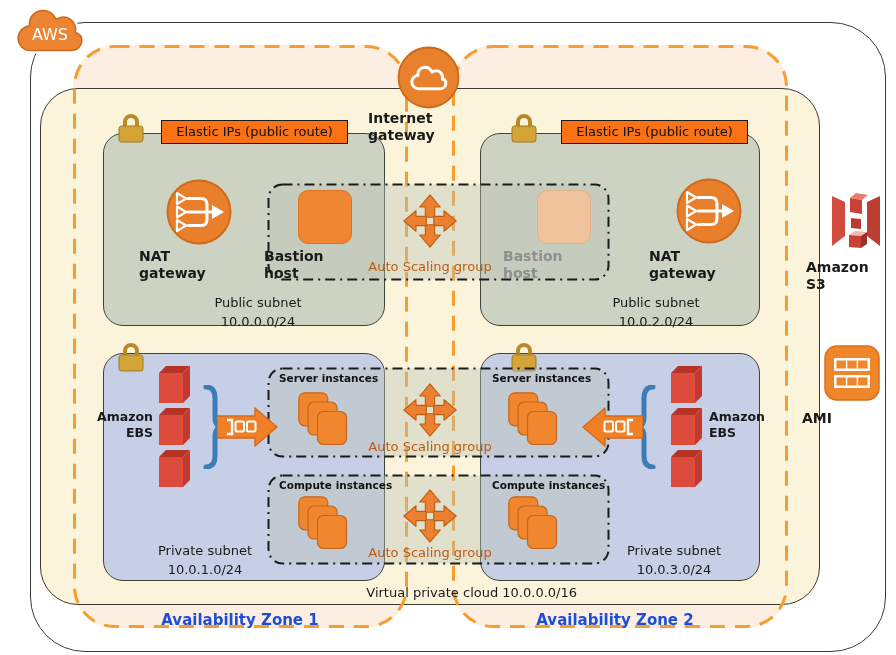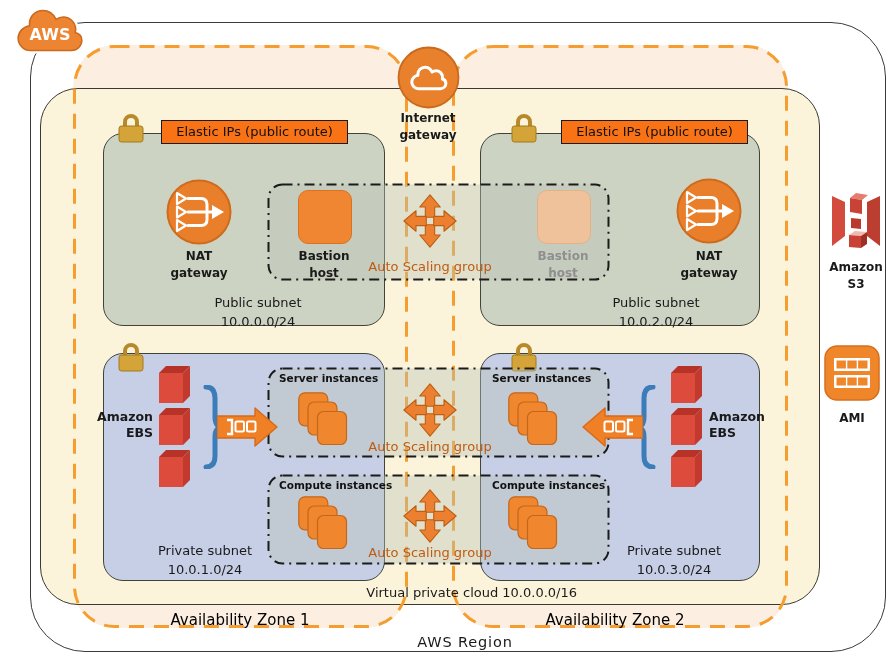--- a/index.html
+++ b/index.html
@@ -17,34 +17,34 @@
     left:40px;top:88px;width:778px;height:515px;
     border:1.4px solid #3a3a32;border-radius:38px;background:#fbf4db;
   }
   .subnet{border:1.6px solid #3f443a;border-radius:20px;}
   .subnet.public{background:#cdd3c2;}
   .subnet.private{background:#c7cfe7;}
   .banner{
     background:#f97316;border:1.3px solid #1b1b1b;height:22px;line-height:22px;
     text-align:center;font-size:13px;color:#111;
   }
-  .cap{font-weight:bold;font-size:12px;line-height:17px;text-align:center;}
+  .cap{font-weight:bold;font-size:14px;line-height:17px;}
   .cap.gray{color:#8f8f8f;}
   .subnet-label{font-size:13px;line-height:19px;text-align:center;color:#1a1a1a;}
   .as-label{font-weight:normal;font-size:13px;color:#bf5a12;text-align:center;}
   .inst-label{font-weight:600;font-size:10.5px;color:#111;}
-  .az-label{font-weight:normal;font-size:15px;color:#000000;text-align:center;}
+  .az-label{font-weight:bold;font-size:15px;color:#1d4ed8;text-align:center;}
   .plain-label{font-size:14.5px;text-align:center;letter-spacing:0.06em;}
   .ebs-label{font-weight:bold;font-size:12.5px;line-height:15.5px;}
   .bastion-sq{width:52px;height:52px;border-radius:10px;}
   .bastion-sq.active{background:#f08632;border:1px solid #d9731f;}
   .bastion-sq.standby{background:#efc29b;border:1px solid #e5b186;}
   .cloud-badge{text-align:center;}
   .cloud-badge span{
-    position:absolute;left:0;right:0;color:#fff;font-weight:bold;
+    position:absolute;left:0;right:0;color:#fff;font-weight:normal;
   }
   svg{display:block;}
 </style>
 </head>
 <body>
 
 <div id="canvas">
 
   <div class="abs region-box"></div>
 
@@ -305,21 +305,20 @@
     <rect x="10" y="30" width="36" height="13" rx="1" fill="#ffffff"></rect>
     <rect x="12.5" y="32.5" width="9.4" height="8" fill="#f0862a"></rect>
     <rect x="23.3" y="32.5" width="9.4" height="8" fill="#f0862a"></rect>
     <rect x="34.1" y="32.5" width="9.4" height="8" fill="#f0862a"></rect>
   </svg>
   <div class="abs cap" style="left:802px;top:410px;width:100px;">AMI</div>
 
   <div class="abs" style="left:317px;top:585px;width:260px;text-align:right;font-size:13px;">Virtual private cloud 10.0.0.0/16</div>
   <div class="abs az-label" style="left:140px;top:611px;width:200px;">Availability Zone 1</div>
   <div class="abs az-label" style="left:515px;top:611px;width:200px;">Availability Zone 2</div>
-  <div class="abs plain-label" style="left:365px;top:634px;width:200px;">AWS Region</div>
 
   <div class="abs cloud-badge" style="left:12px;top:6px;width:76px;height:48px;">
     <svg width="76" height="48" viewBox="0 0 74 46">
       <path d="M61.6,25.4c0.2-1,0.4-2,0.4-3c0-6.6-5.4-12-12-12c-2.6,0-5,0.8-7,2.3C40.6,7.7,35.7,4,30,4c-7.2,0-13,5.8-13,13c0,0.6,0.1,1.2,0.2,1.8C11.1,19.6,6,24.8,6,31c0,6.6,5.4,12,12,12h40c5.5,0,10-4.5,10-10C68,29.4,65.3,26.4,61.6,25.4z" fill="#ec8432" stroke="#ffffff" stroke-width="6" paint-order="stroke"></path>
       <path d="M61.6,25.4c0.2-1,0.4-2,0.4-3c0-6.6-5.4-12-12-12c-2.6,0-5,0.8-7,2.3C40.6,7.7,35.7,4,30,4c-7.2,0-13,5.8-13,13c0,0.6,0.1,1.2,0.2,1.8C11.1,19.6,6,24.8,6,31c0,6.6,5.4,12,12,12h40c5.5,0,10-4.5,10-10C68,29.4,65.3,26.4,61.6,25.4z" fill="#ec8432" stroke="#c96a1f" stroke-width="1.5"></path>
     </svg>
     <span style="top:19px;font-size:16px;">AWS</span>
   </div>
 
 </div>

